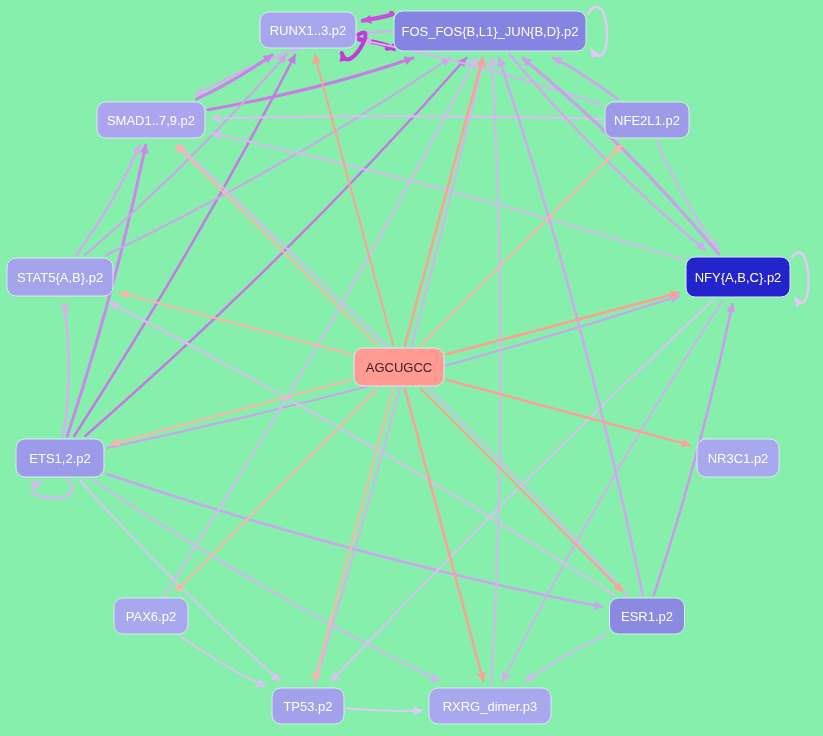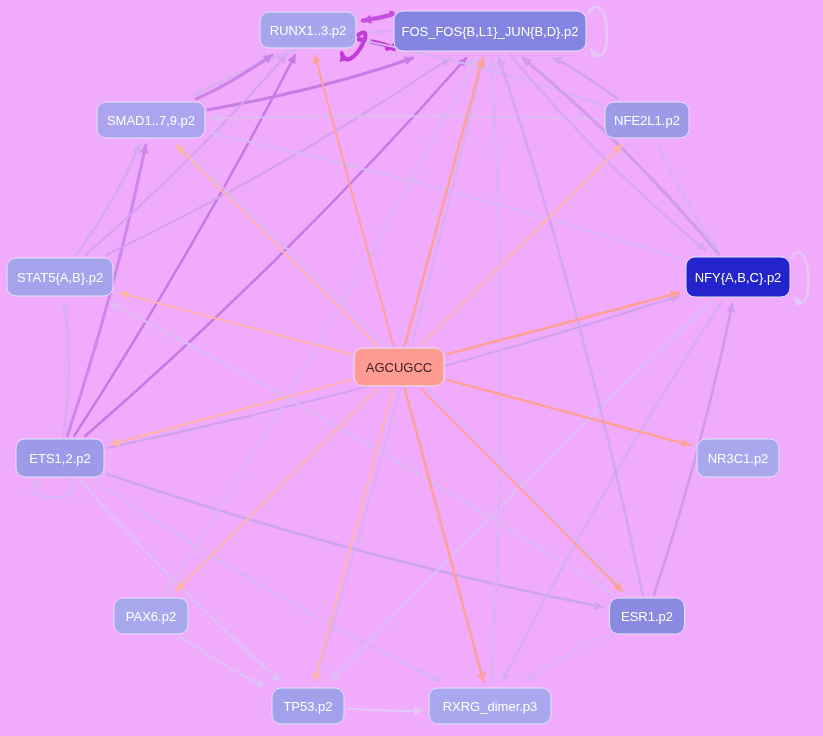--- a/index.html
+++ b/index.html
@@ -1,17 +1,17 @@
 <!DOCTYPE html>
 <html><head>
 <meta charset="utf-8">
 <style>
   html, body { margin: 0; padding: 0; background: #ffffff; }
   body { font-family: "Liberation Sans", sans-serif; }
-  .stage { width: 823px; height: 736px; position: relative; overflow: hidden; background: #f0abfc; }
+  .stage { width: 823px; height: 736px; position: relative; overflow: hidden; background: #86efac; }
   svg { display: block; }
   svg text { font-family: "Liberation Sans", sans-serif; font-weight: normal; }
 </style>
 </head>
 <body>
 
 <div class="stage">
   <svg id="net" xmlns="http://www.w3.org/2000/svg" width="823" height="736" viewBox="0 0 823 736">
       <defs>
         <marker id="arw0" viewBox="0 0 10 10" refX="9" refY="5" markerWidth="11" markerHeight="9" orient="auto" markerUnits="userSpaceOnUse">

